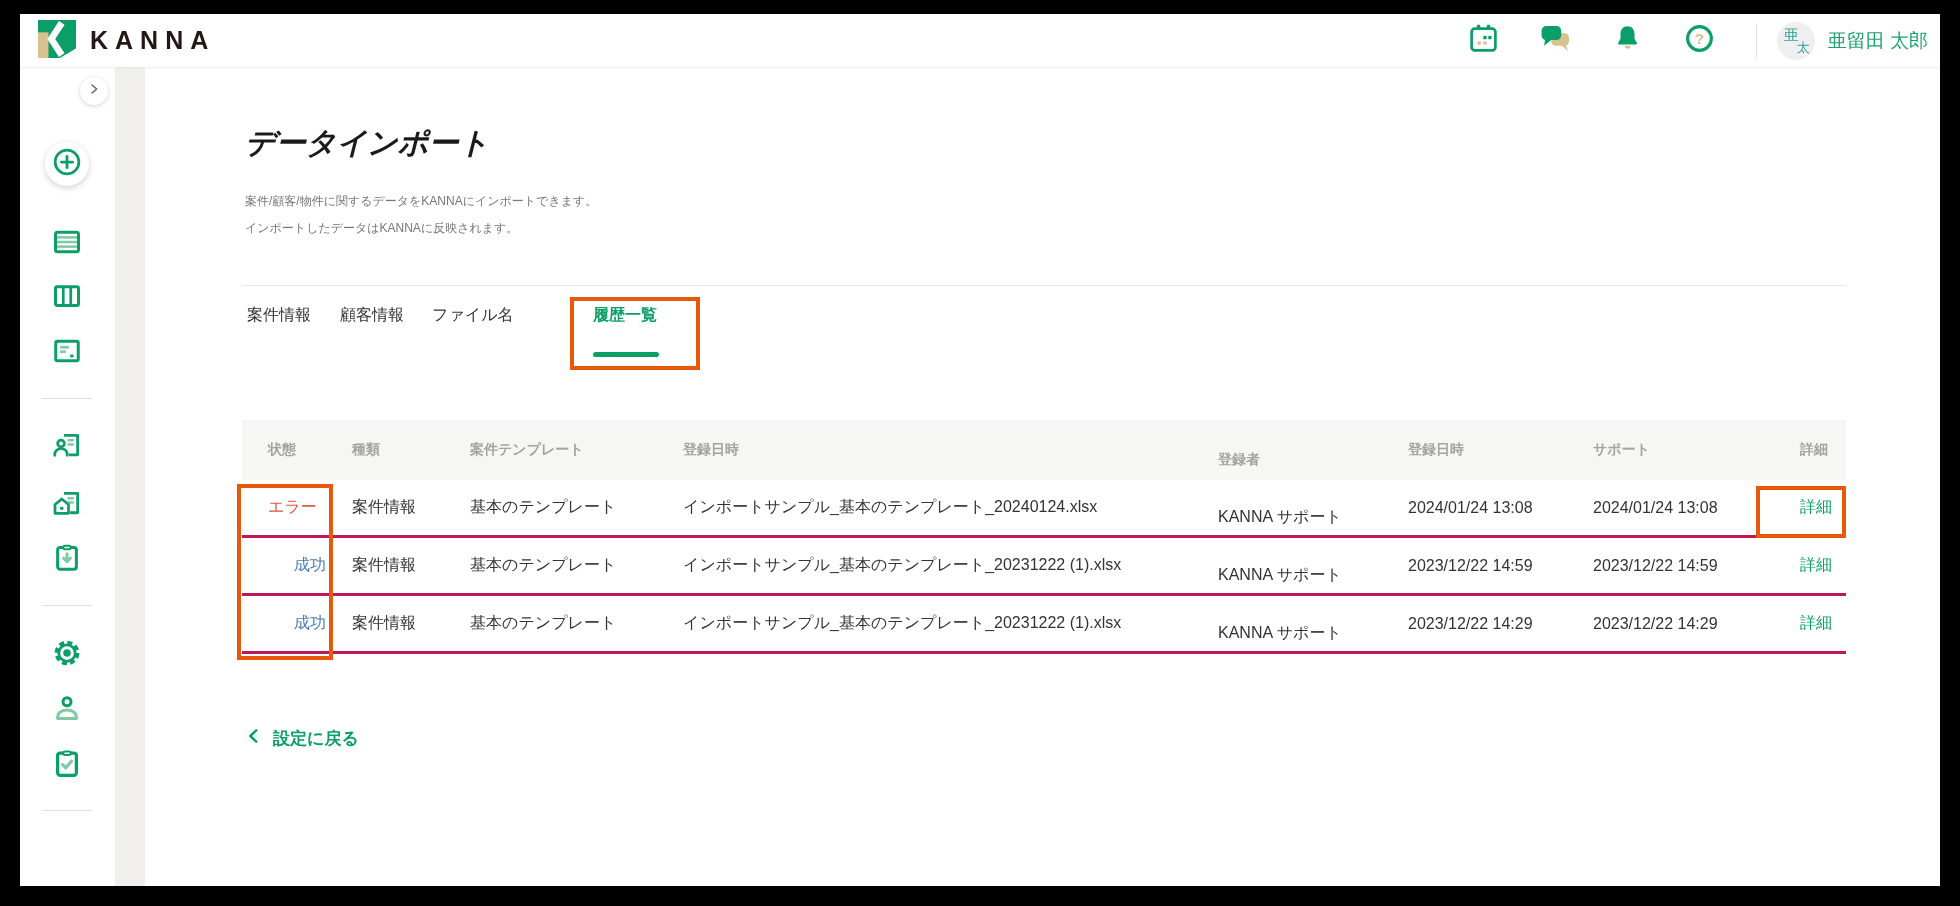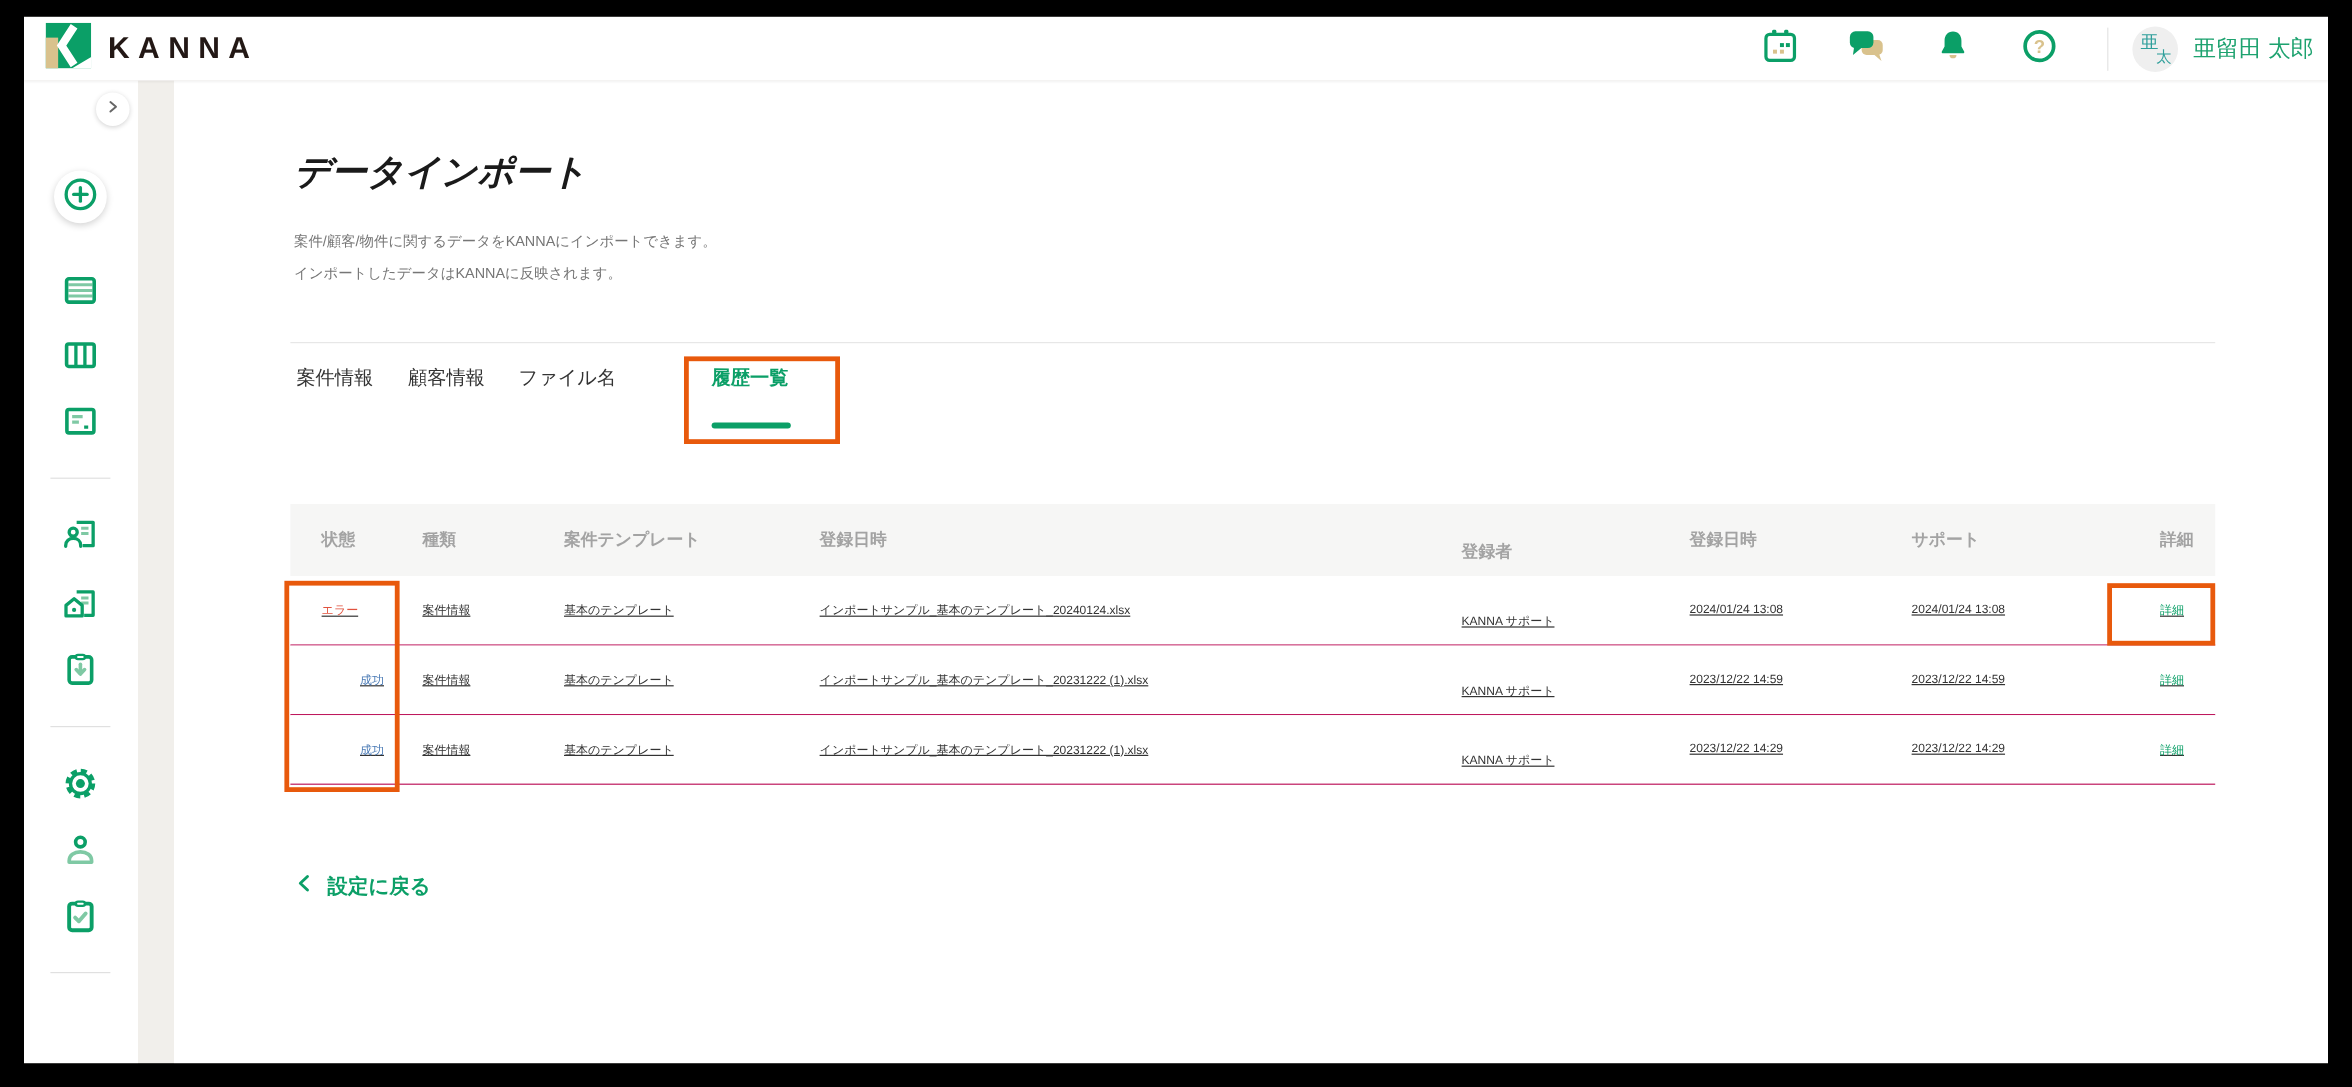--- a/index.html
+++ b/index.html
@@ -52,22 +52,22 @@
   .tab { position:absolute; top:238px; font-size:16px; color:#333; font-weight:500;
          cursor:pointer; white-space:nowrap; }
   .tab.active { color:#0b9f67; font-weight:700; }
   .tab-underline { position:absolute; left:448px; top:285px; width:66px; height:5px;
                    border-radius:3px; background:#0b9f67; }
 
   
   .table { position:absolute; left:97px; top:353px; width:1604px; }
   .trow { display:flex; align-items:center; padding-left:26px; }
   .thead { height:60px; background:#f6f6f5; color:#a3a3a3; font-size:14px; font-weight:700; }
-  .tbody-row { height:58px; font-size:10px; color:#333; border-bottom:1px solid #be185d;
-               background:#fff;text-decoration:underline; }
+  .tbody-row { height:58px; font-size:16px; color:#333; border-bottom:3px solid #be185d;
+               background:#fff; }
   .c-status     { width:84px; }
   .c-type       { width:118px; }
   .c-template   { width:213px; }
   .c-filename   { width:535px; }
   .c-registrant { width:190px;margin-top:19px; }
   .c-registered { width:185px; }
   .c-completed  { width:207px; }
   .c-detail     { width:46px; }
   .status-error   { color:#e1523e; }
   .status-success { color:#4a7ab5;text-align:center; }

